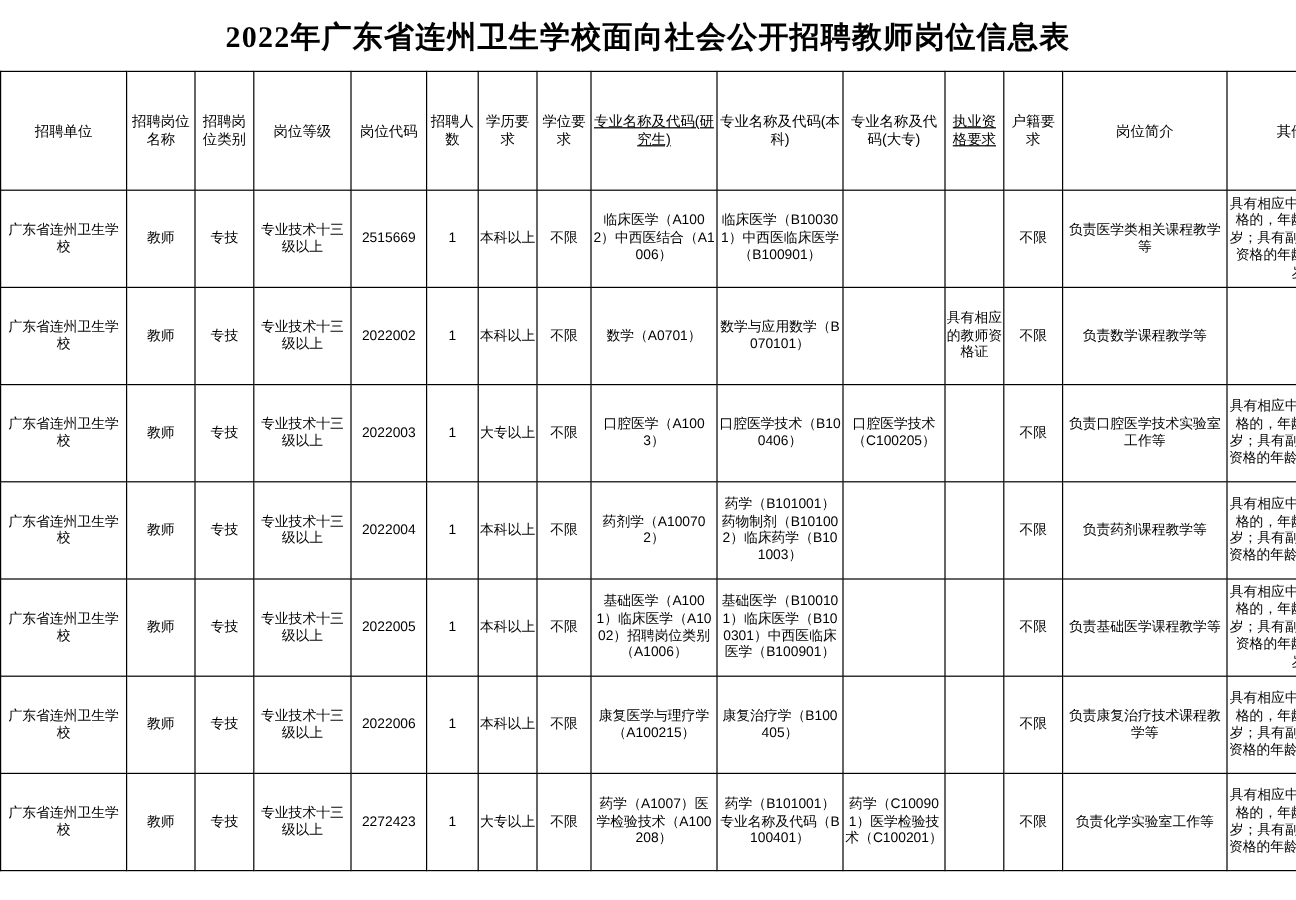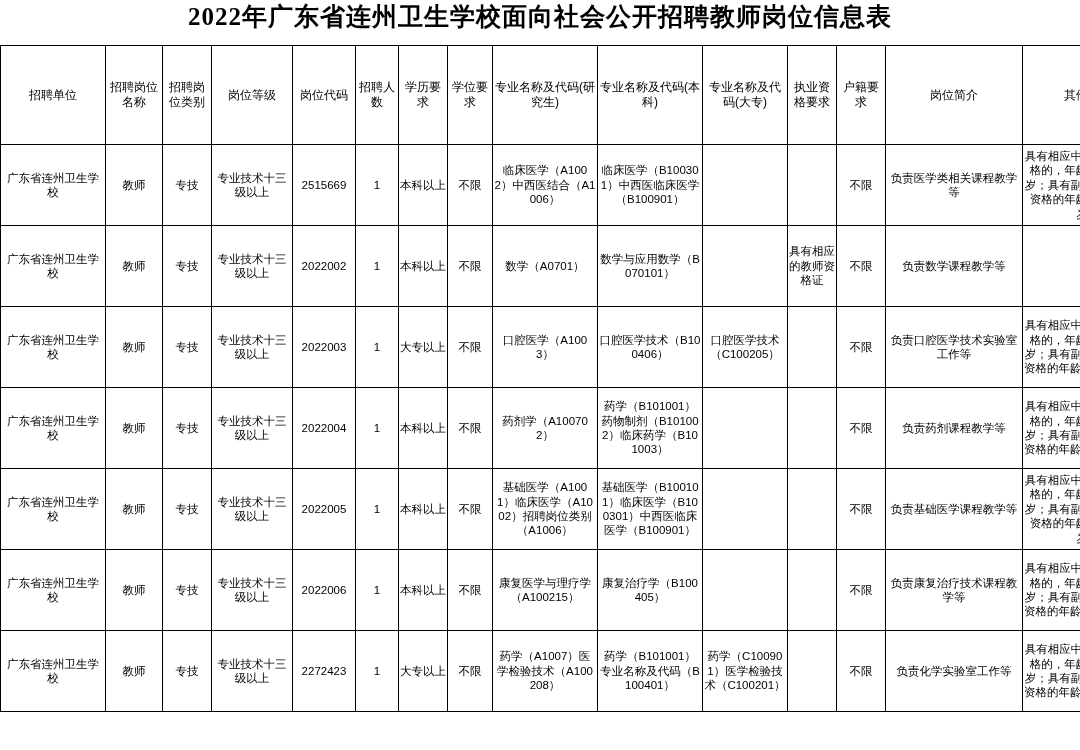--- a/index.html
+++ b/index.html
@@ -19,20 +19,21 @@
     height: 750px;
     position: relative;
     box-sizing: border-box;
   }
   .doc-title {
     text-align: center;
     font-family: "Liberation Serif", serif;
     font-size: 25px;
     font-weight: bold;
     letter-spacing: 1px;
+    padding-top: 14px;
     padding-bottom: 12px;
     color: #000;
   }
   table.job-table {
     border-collapse: collapse;
     width: 1054px;
     margin: 0 auto;
     table-layout: fixed;
   }
   table.job-table th,
@@ -55,24 +56,24 @@
     height: 76px;
   }
   .c-unit { width: 100px; }
   .c-postname { width: 52px; }
   .c-posttype { width: 44px; }
   .c-level { width: 76px; }
   .c-code { width: 58px; }
   .c-num { width: 38px; }
   .c-edu { width: 44px; }
   .c-degree { width: 40px; }
-  .c-major-grad { width: 100px; }
+  .c-major-grad { width: 100px; text-decoration: underline; }
   .c-major-bach { width: 100px; }
   .c-major-col { width: 80px; }
-  .c-cert { width: 44px; }
+  .c-cert { width: 44px; text-decoration: underline; }
   .c-hukou { width: 44px; }
   .c-intro { width: 132px; }
   .c-other { width: 126px; }
   .cell-small { font-size: 11px; }
   .cell-other { font-size: 10.5px; line-height: 1.3; }
   .cell-major { font-size: 11px; line-height: 1.3; margin-top: 20px; }
 </style>
 </head>
 <body>
 

